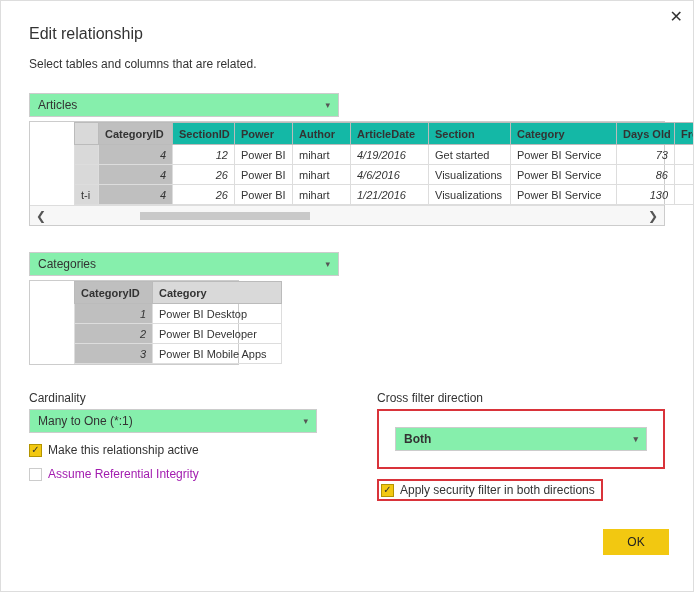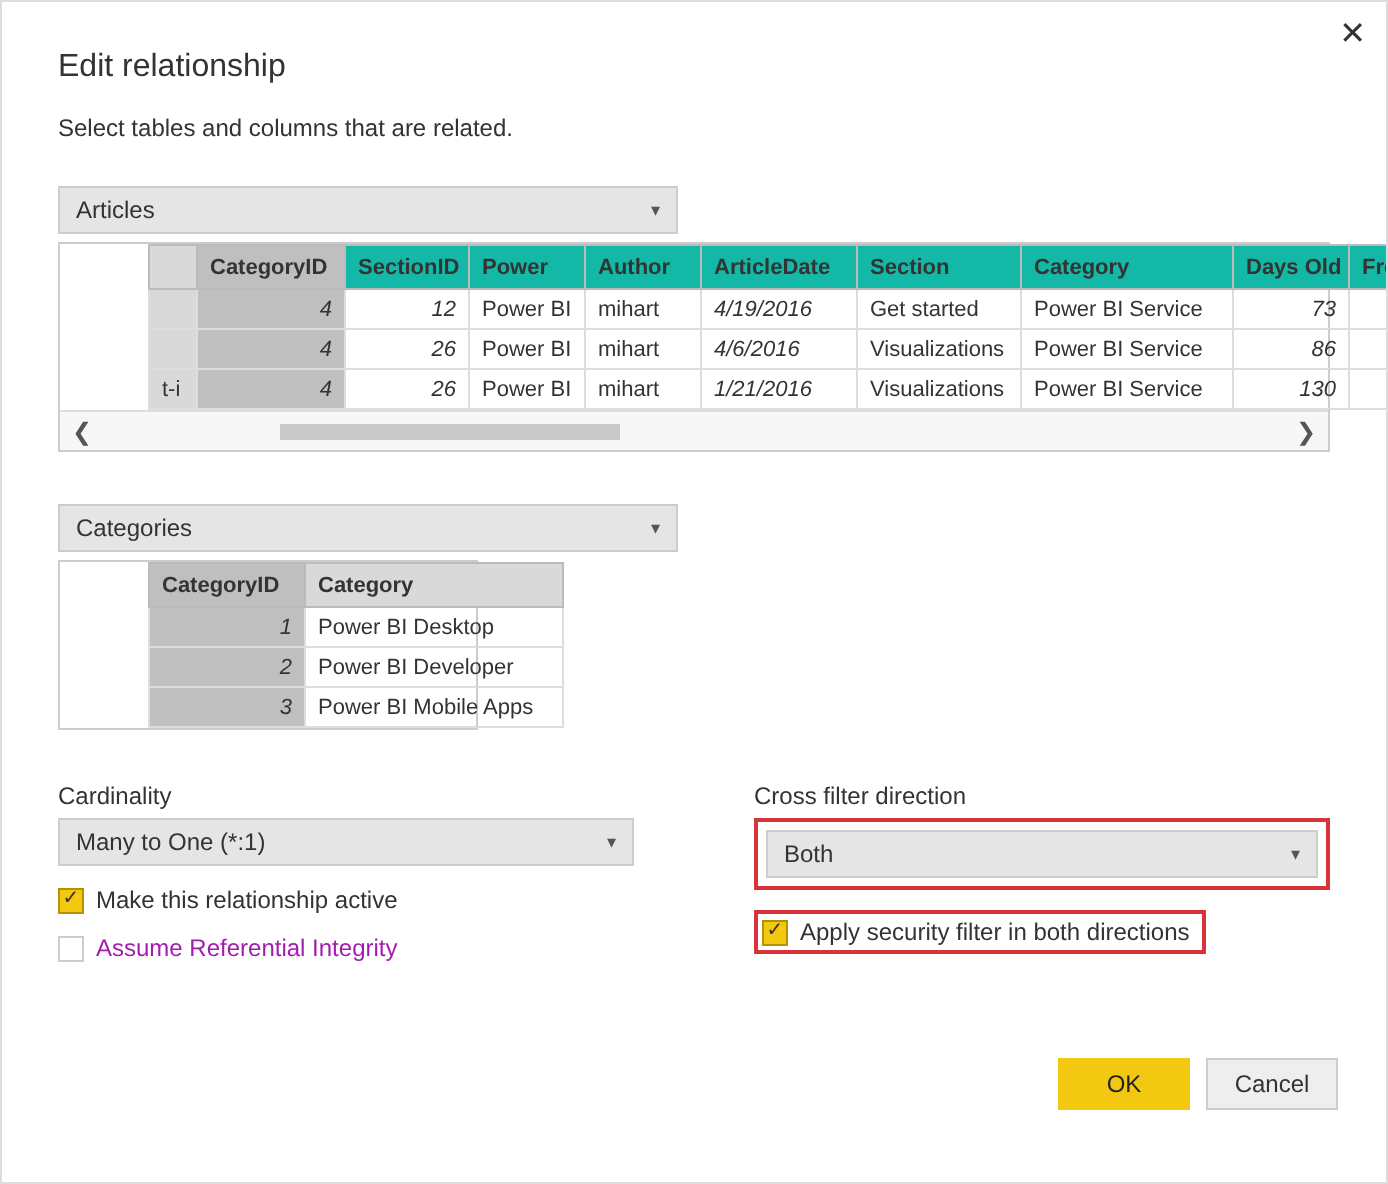--- a/index.html
+++ b/index.html
@@ -35,21 +35,21 @@
     color: #333;
   }
   .dropdown {
     border: 1px solid #ccc;
     height: 24px;
     line-height: 22px;
     padding: 0 8px;
     display: flex;
     justify-content: space-between;
     align-items: center;
-    background: #e5e5e5;
+    background: #86efac;
     cursor: pointer;
     font-size: 12px;
   }
   .dropdown .caret {
     font-size: 9px;
     color: #555;
   }
   .table-wrap { border: 1px solid #ccc; margin-top: 4px; }
   table {
     border-collapse: collapse;
@@ -101,21 +101,21 @@
   .section-gap { height: 26px; }
   .table2 th { background: #d9d9d9; }
   .table2 td.num { font-style: italic; text-align: right; }
   .row-two {
     display: flex;
     gap: 60px;
     margin-top: 26px;
   }
   .col-half { flex: 1; }
   .field-label { font-size: 12px; margin-bottom: 4px; display: block; }
-  .red-box { border: 2px solid #d9333a; padding: 4px; }
+  .red-box { border: 2px solid #d9333a; padding: 16px; font-weight: bold; }
   .red-inline { border: 2px solid #d9333a; display: inline-flex; align-items: center; padding: 0 4px 0 0; }
   .chk-row {
     display: flex;
     align-items: center;
     gap: 6px;
     margin-top: 10px;
     font-size: 12px;
   }
   .checkbox {
     width: 13px; height: 13px;
@@ -305,14 +305,13 @@
           <span class="checkbox checked">✓</span>
           <span class="chk-label">Apply security filter in both directions</span>
         </span>
       </span>
     </div>
   </div>
 </div>
 
 <div class="footer">
   <div class="btn primary">OK</div>
-  <div class="btn">Cancel</div>
 </div>
 
 </body></html>

